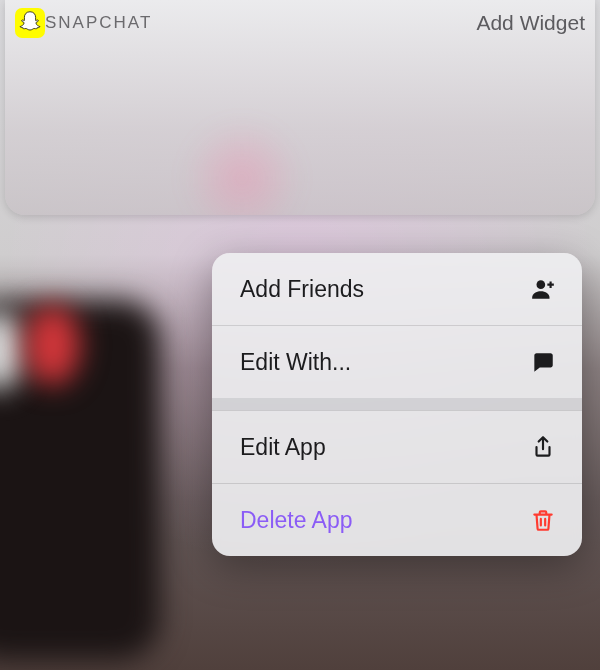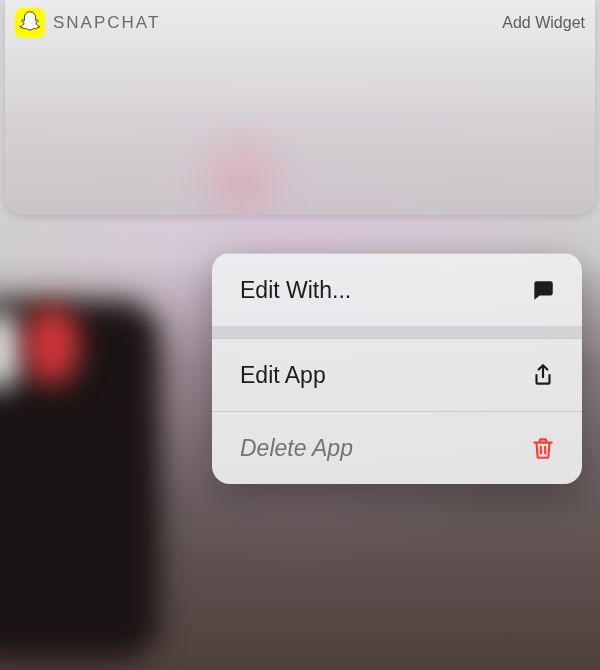--- a/index.html
+++ b/index.html
@@ -33,31 +33,31 @@
   }
   .widget-card::after{
     content:"";
     position:absolute;
     left:30%; top:55%;
     width:120px; height:120px;
     background: radial-gradient(circle, rgba(255,100,150,0.25), transparent 70%);
     filter: blur(10px);
   }
   .widget-header { display: flex; align-items: center; justify-content: space-between; }
-  .widget-left { display: flex; align-items: center; gap: 8px; }
+  .widget-left { display: flex; align-items: center; }
   .snap-icon {
     width: 30px; height: 30px; border-radius: 7px;
     background: #fffc00;
     display: flex; align-items: center; justify-content: center;
   }
   .app-name {
     font-size: 17px; letter-spacing: 2px; color: #6b6a6d; font-weight: 500;
   }
   .add-widget {
-    font-size: 16px; color: #5c5b5f;
+    font-size: 21px; color: #5c5b5f;
   }
 
   
   .context-menu {
     position: absolute;
     right: 18px;
     top: 253px;
     width: 370px;
     background: rgba(238,238,240,0.92);
     border-radius: 18px;
@@ -70,21 +70,21 @@
     align-items: center;
     justify-content: space-between;
     height: 72px;
     padding: 0 24px 0 28px;
     font-size: 23px;
     color: #1c1c1e;
     cursor: pointer;
   }
   .hairline { height: 1px; background: rgba(0,0,0,0.12); margin: 0; }
   .thick-sep { height: 12px; background: rgba(200,200,203,0.65); }
-  .menu-item.danger { color: #737373; font-style: italic; }
+  .menu-item.danger { color: #8b5cf6; }
   .menu-icon { width: 30px; height: 30px; display:flex; align-items:center; justify-content:center; }
   .menu-icon svg { width: 26px; height: 26px; }
 </style>
 </head>
 <body>
 
 <div class="bg-shape bs1"></div>
 <div class="bg-shape bs2"></div>
 <div class="bg-shape bs3"></div>
 
@@ -97,20 +97,32 @@
         </svg>
       </span>
       <span class="app-name">SNAPCHAT</span>
     </div>
     <span class="add-widget">Add Widget</span>
   </div>
 </div>
 
 <div class="context-menu">
 
+  <div class="menu-item">
+    <span>Add Friends</span>
+    <span class="menu-icon">
+      <svg viewBox="0 0 24 24">
+          <g fill="#1c1c1e">
+            <circle cx="10" cy="8" r="4"></circle>
+            <path d="M2 20c0-3.6 3.6-6 8-6s8 2.4 8 6v1H2z"></path>
+            <path d="M18 5h2v2h2v2h-2v2h-2V9h-2V7h2z"></path>
+          </g>
+        </svg>
+    </span>
+  </div>
   <div class="hairline"></div>
 
   <div class="menu-item">
     <span>Edit With...</span>
     <span class="menu-icon">
       <svg viewBox="0 0 24 24">
           <path fill="#1c1c1e" d="M5 4h14c1.1 0 2 .9 2 2v9c0 1.1-.9 2-2 2H9l-5 4V6c0-1.1.9-2 2-2z"></path>
         </svg>
     </span>
   </div>

